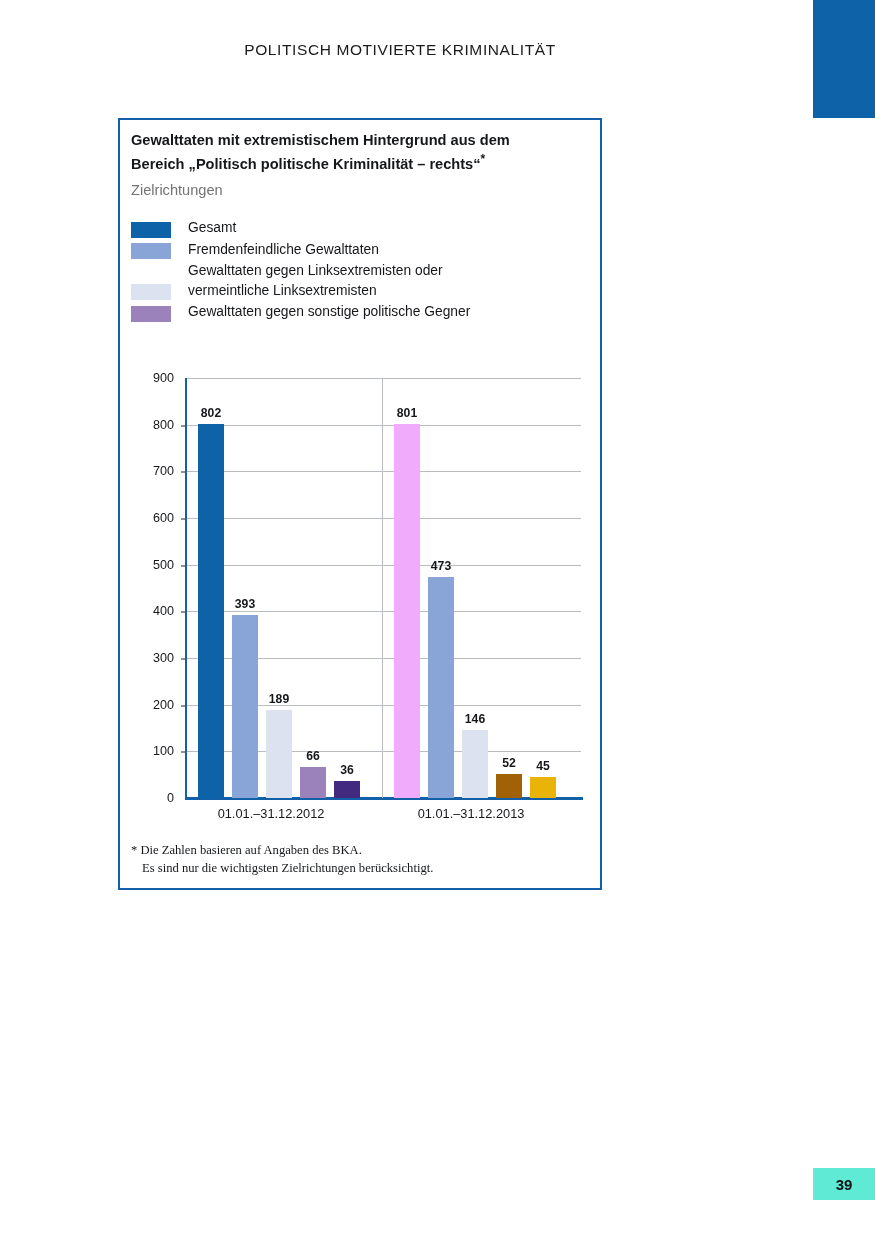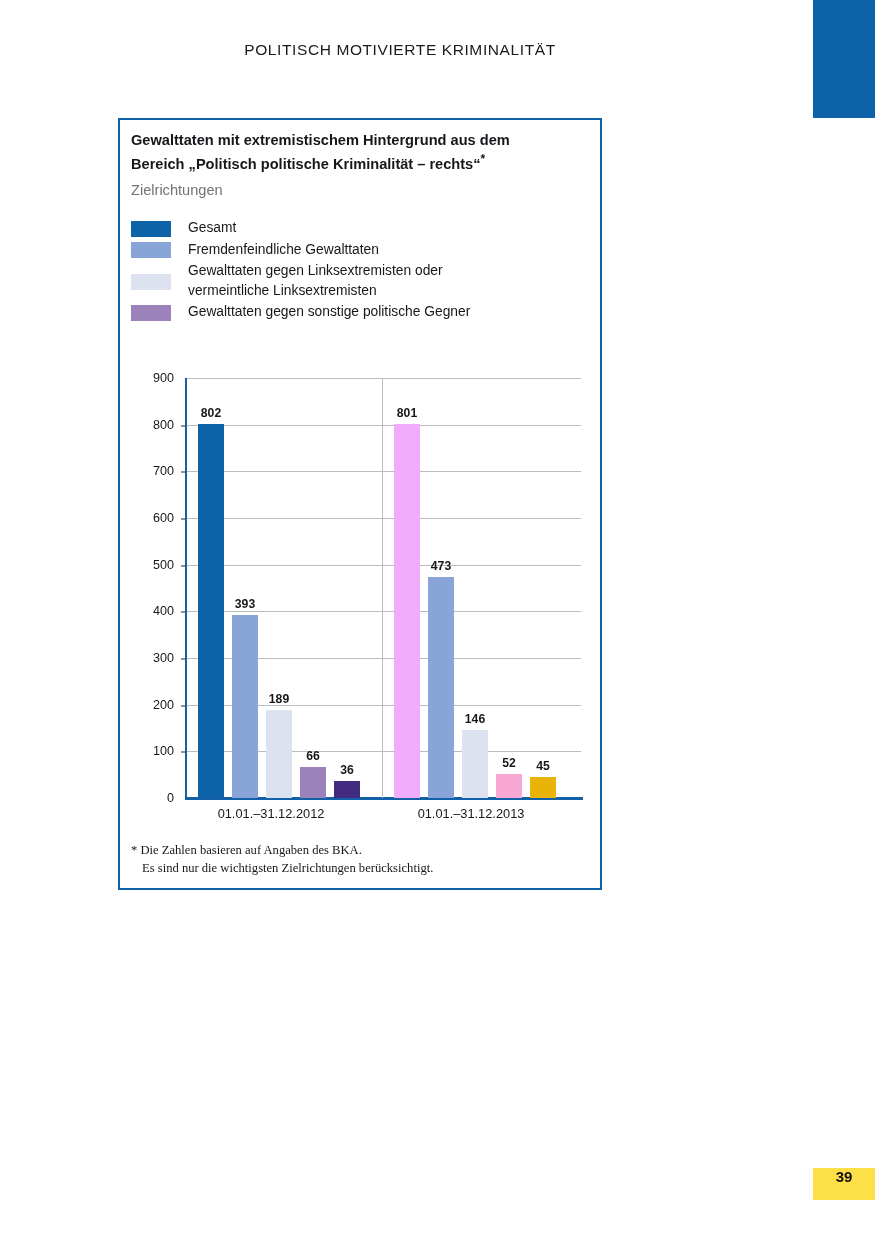--- a/index.html
+++ b/index.html
@@ -25,22 +25,22 @@
     left: 0; top: 41px; width: 800px;
     text-align: center;
     font-size: 15.5px;
     letter-spacing: 0.6px;
     color: #1a1a1a;
     font-family: "Liberation Sans", sans-serif;
   }
   #page-number-box {
     position: absolute;
     left: 813px; top: 1168px; width: 62px; height: 32px;
-    background: #fde047;
-    display: flex; justify-content: center;
+    background: #5eead4;
+    display: flex; align-items: center; justify-content: center;
   }
   #page-number-box .num {
     font-size: 15px; font-weight: bold; color: #111;
   }
 
   
   #figure {
     position: absolute;
     left: 118px; top: 118px;
     width: 484px; height: 772px;
@@ -57,21 +57,21 @@
     position: absolute; left: 11px; top: 60px;
     font-size: 14.6px; line-height: 1.4; color: #737373;
   }
   .title-star { font-weight: bold; font-size: 12px; vertical-align: super; }
 
   
   #legend {
     position: absolute; left: 11px; top: 98px; width: 462px;
   }
   .legend-row {
-    display: flex; align-items: center;
+    display: flex; align-items: flex-end;
     margin-bottom: 2px;
     min-height: 19px;
   }
   .legend-swatch {
     width: 40px; height: 16px; flex: 0 0 40px;
     margin-top: 2px; margin-right: 17px;
   }
   .legend-label {
     font-size: 13.8px; line-height: 1.42; color: #15171a;
     padding-top: 0px;
@@ -250,21 +250,21 @@
       <div class="bar-group" style="left:204px; width:188px">
         <div class="bar" style="left:4px; height:373.8px; background:#f0abfc">
           <div class="bar-value" style="top:-18px">801</div>
         </div>
         <div class="bar" style="left:38px; height:220.7px; background:#89a4d6">
           <div class="bar-value" style="top:-18px">473</div>
         </div>
         <div class="bar" style="left:72px; height:68.1px; background:#dce2f0">
           <div class="bar-value" style="top:-18px">146</div>
         </div>
-        <div class="bar" style="left:106px; height:24.3px; background:#f9a8d4">
+        <div class="bar" style="left:106px; height:24.3px; background:#a16207">
           <div class="bar-value" style="top:-18px">52</div>
         </div>
         <div class="bar" style="left:140px; height:21px; background:#eab308">
           <div class="bar-value" style="top:-18px">45</div>
         </div>
       </div>
 
       <div class="xcat" style="left:0px">01.01.–31.12.2012</div>
       <div class="xcat" style="left:200px">01.01.–31.12.2013</div>
 

